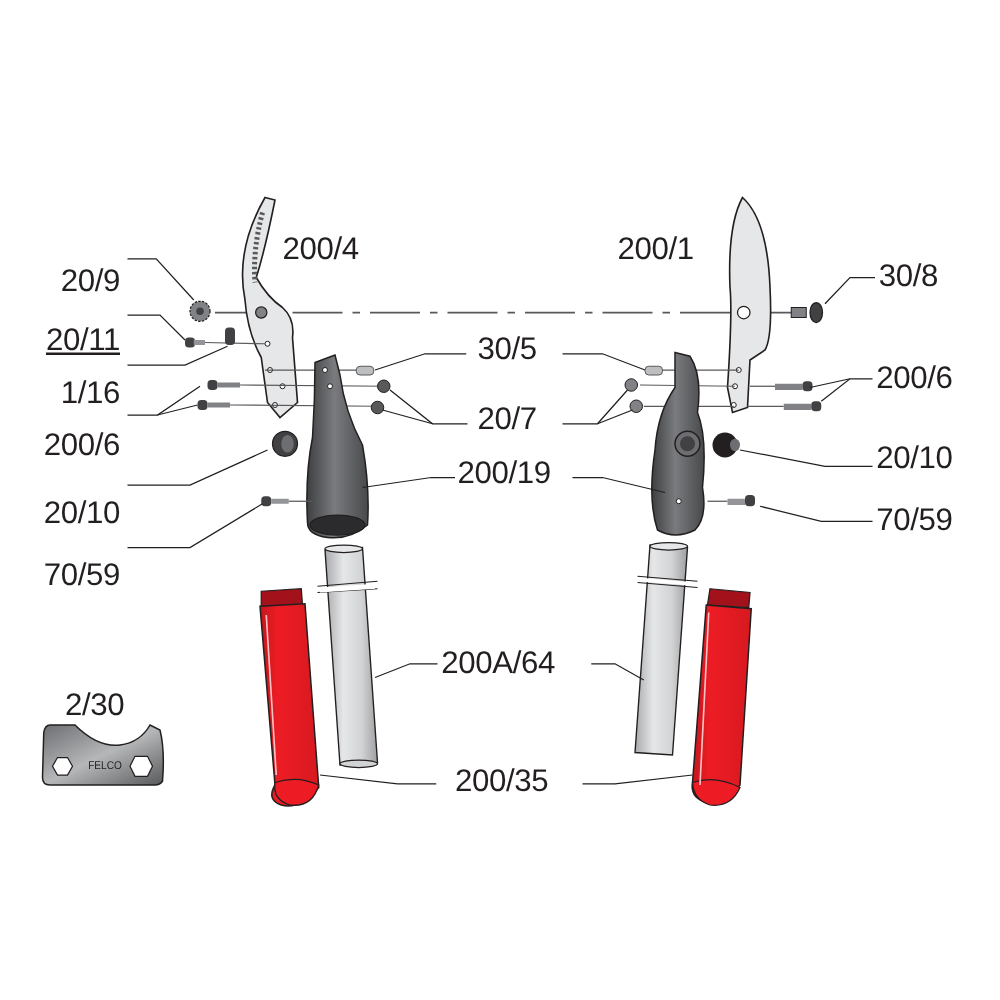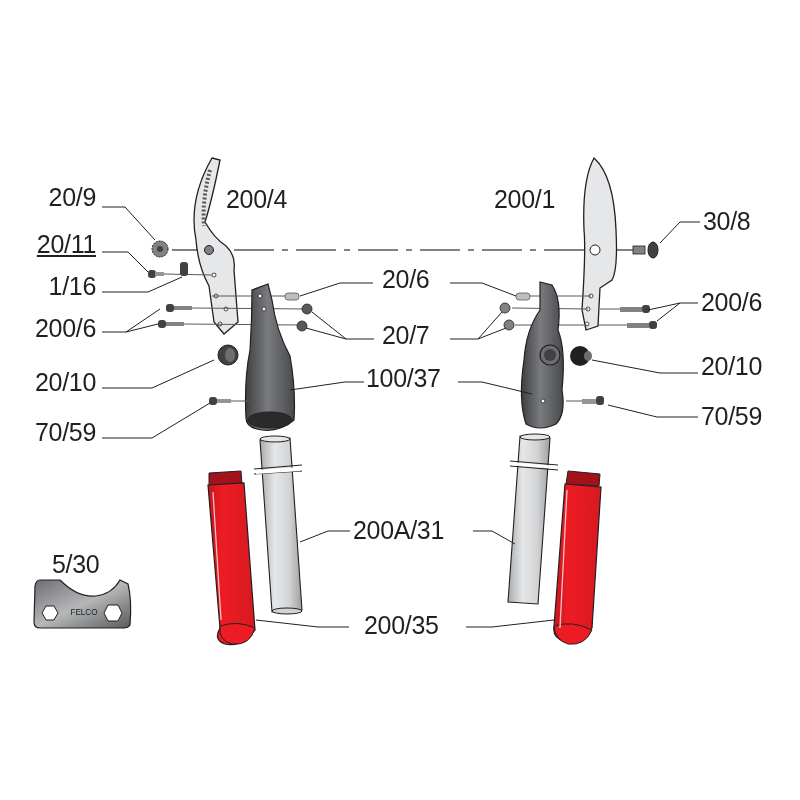--- a/index.html
+++ b/index.html
@@ -1,19 +1,19 @@
 <!DOCTYPE html>
 <html><head>
 <meta charset="utf-8">
 <style>
   html, body { margin:0; padding:0; background:#ffffff; }
   body { width:800px; height:800px; position:relative; overflow:hidden; font-family:"Liberation Sans", sans-serif; }
   #stage { position:absolute; left:0; top:0; width:800px; height:800px; }
   .lbl { position:absolute; font-size:25px; color:#231f20; line-height:1; white-space:nowrap; letter-spacing:-0.3px; }
-  .r { text-align:right; }
+  .r { text-align:right;margin-top:28px; }
   .felco { position:absolute; font-size:9px; color:#222; transform:scaleX(0.9); }
 </style>
 </head>
 <body>
 
 <div id="stage">
 <svg width="800" height="800" viewBox="0 0 800 800" xmlns="http://www.w3.org/2000/svg">
   <defs>
     <linearGradient id="tubeG" x1="0" x2="1" y1="0" y2="0">
       <stop offset="0" stop-color="#a7a9ac"></stop>
@@ -211,25 +211,25 @@
   <div class="lbl r" style="left:14px;top:232px;width:82px;text-decoration:underline;">20/11</div>
   <div class="lbl r" style="left:14px;top:274px;width:82px;">1/16</div>
   <div class="lbl r" style="left:4px;top:316px;width:92px;">200/6</div>
   <div class="lbl r" style="left:4px;top:370px;width:92px;">20/10</div>
   <div class="lbl r" style="left:4px;top:420px;width:92px;">70/59</div>
 
   <div class="lbl" style="left:226px;top:187px;">200/4</div>
   <div class="lbl" style="left:494px;top:187px;">200/1</div>
   <div class="lbl" style="left:703px;top:209px;">30/8</div>
 
-  <div class="lbl" style="left:382px;top:267px;">20/6</div>
+  <div class="lbl" style="left:382px;top:267px;">30/5</div>
   <div class="lbl" style="left:382px;top:323px;">20/7</div>
-  <div class="lbl" style="left:366px;top:366px;">100/37</div>
+  <div class="lbl" style="left:366px;top:366px;">200/19</div>
 
   <div class="lbl" style="left:701px;top:290px;">200/6</div>
   <div class="lbl" style="left:701px;top:354px;">20/10</div>
   <div class="lbl" style="left:701px;top:404px;">70/59</div>
 
-  <div class="lbl" style="left:353px;top:518px;">200A/31</div>
+  <div class="lbl" style="left:353px;top:518px;">200A/64</div>
   <div class="lbl" style="left:364px;top:613px;">200/35</div>
-  <div class="lbl" style="left:52px;top:552px;">5/30</div>
+  <div class="lbl" style="left:52px;top:552px;">2/30</div>
   <div class="felco" style="left:69px;top:607px;">FELCO</div>
 </div>
 
 </body></html>

